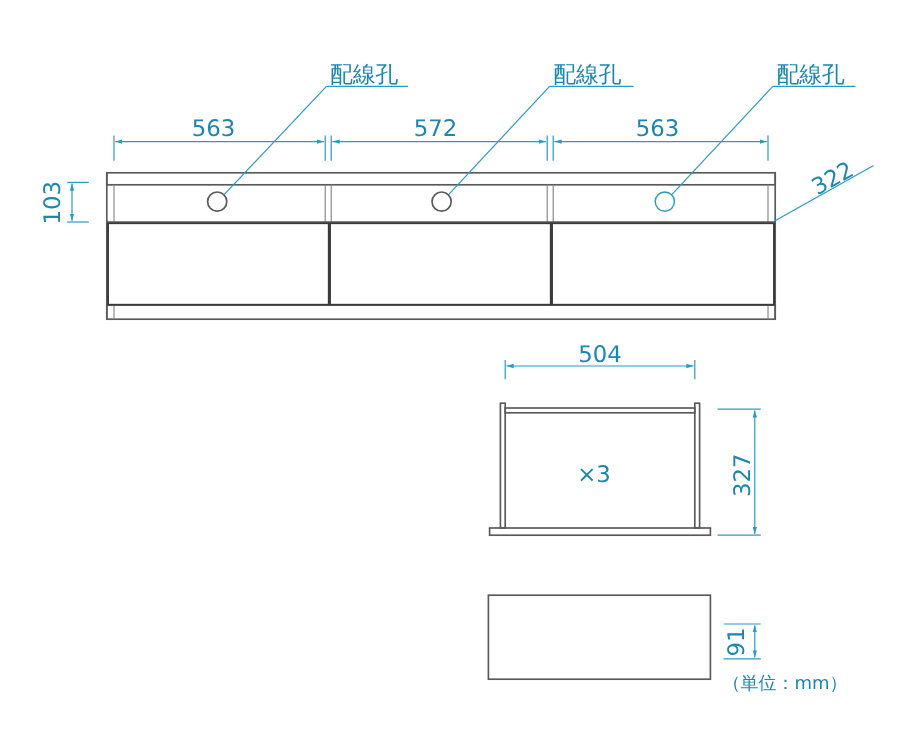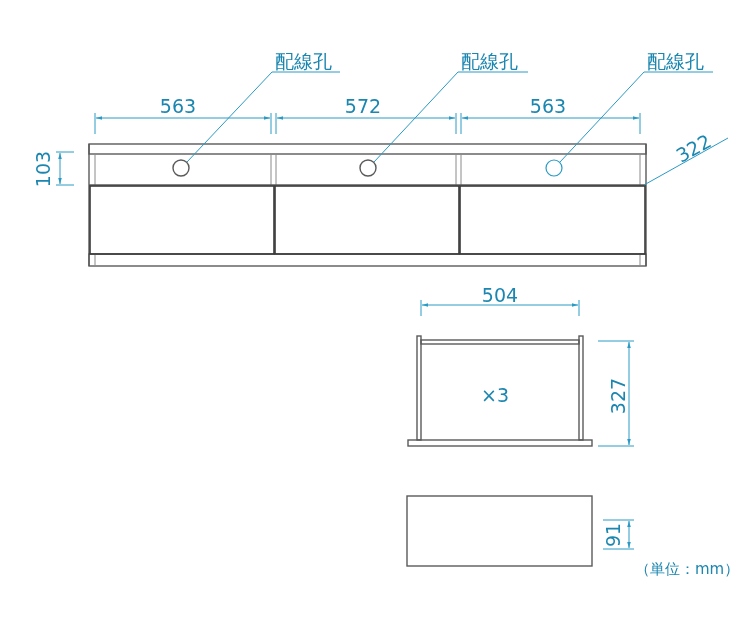--- a/index.html
+++ b/index.html
@@ -120,13 +120,13 @@
 
   <g>
     <rect x="407" y="496" width="185" height="70" class="line-part"></rect>
     <line x1="603" y1="520" x2="634" y2="520" class="line-dim"></line>
     <line x1="603" y1="549" x2="634" y2="549" class="line-dim"></line>
     <line x1="629" y1="521" x2="629" y2="548" class="line-dim" marker-start="url(#arr)" marker-end="url(#arr)"></line>
     <text x="0" y="0" font-size="19" text-anchor="middle" class="dim-text" transform="translate(620,535) rotate(-90)">91</text>
   </g>
 </svg>
 
-<div class="unit-note" style="left:635px; top:560px;">（単位：mm）</div>
+<div class="unit-note" style="left:602px; top:560px;">（単位：mm）</div>
 
 </body></html>

